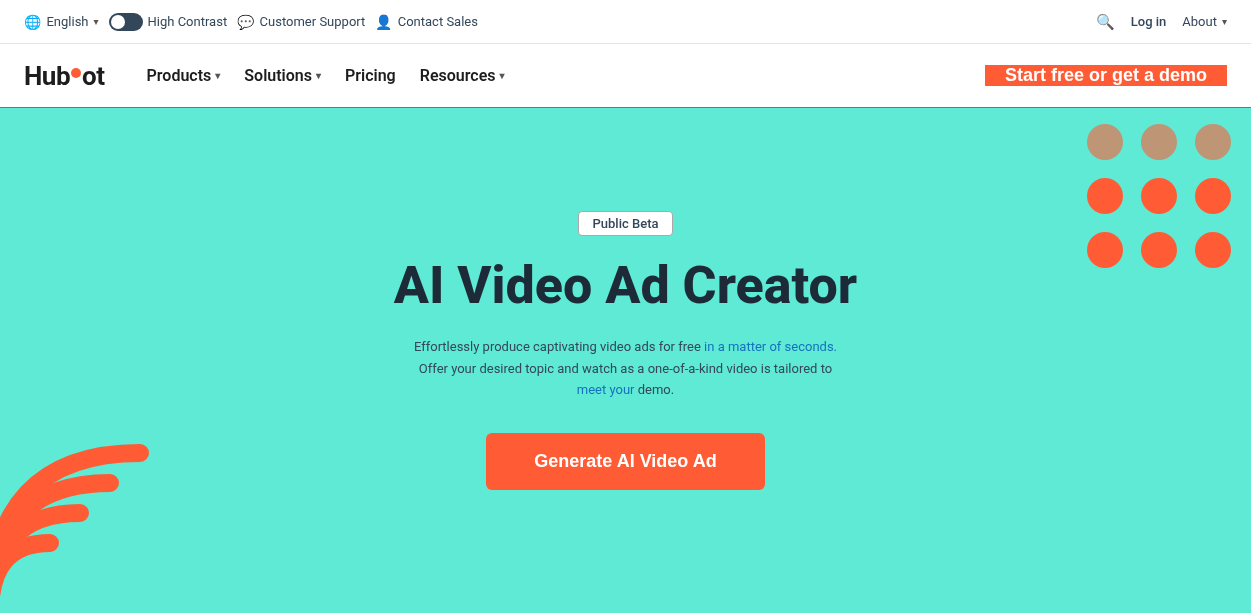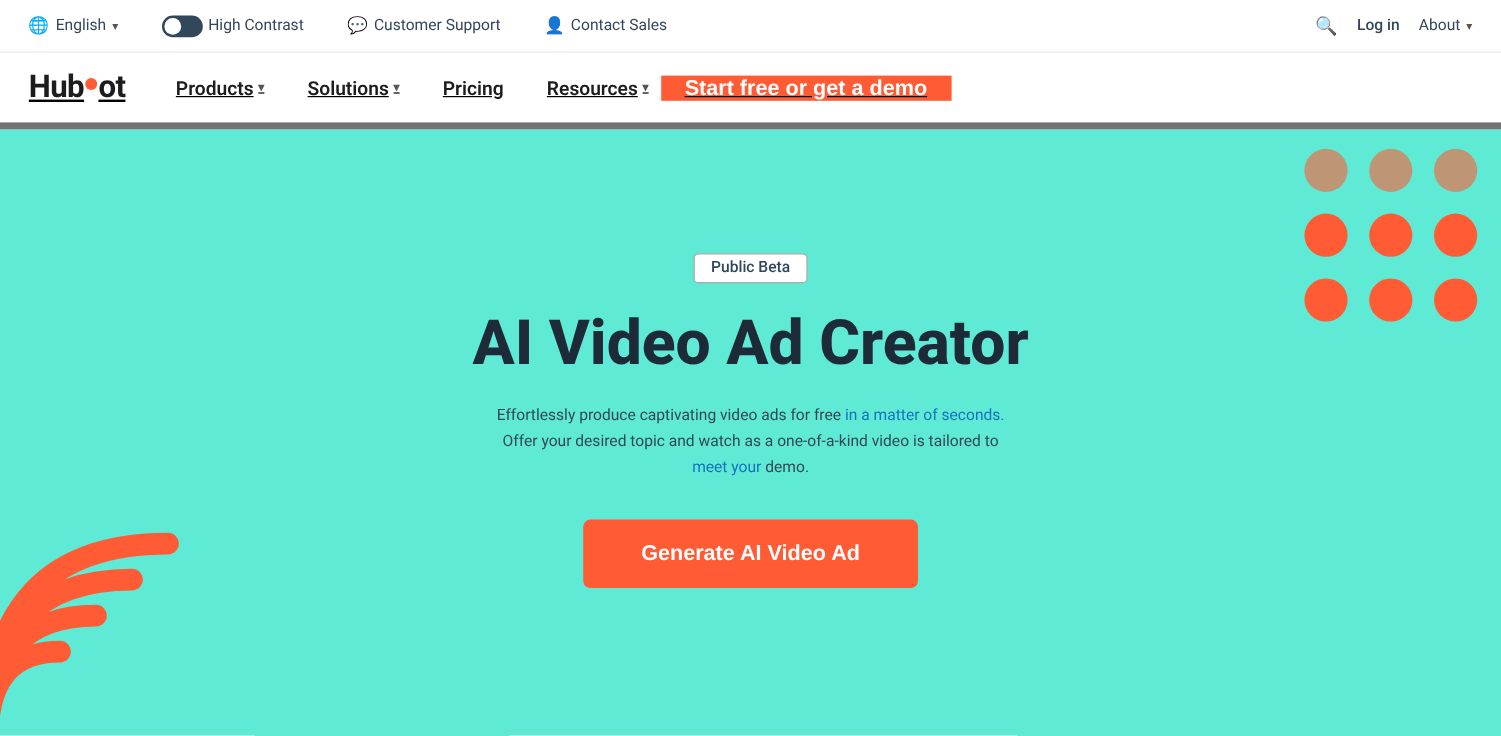--- a/index.html
+++ b/index.html
@@ -11,21 +11,21 @@
       border-bottom: 1px solid #e5e5e5;
       display: flex;
       align-items: center;
       padding: 0 24px;
       height: 44px;
       justify-content: space-between;
     }
     .top-bar-left {
       display: flex;
       align-items: center;
-      gap: 36px;
+      gap: 10px;
     }
     .top-bar-right {
       display: flex;
       align-items: center;
       gap: 16px;
     }
     .top-bar-item {
       display: flex;
       align-items: center;
       gap: 5px;
@@ -60,27 +60,26 @@
       left: 2px;
     }
 
     .chat-icon::before { content: '💬'; font-size: 14px; }
     .person-icon::before { content: '👤'; font-size: 14px; }
     .search-icon::before { content: '🔍'; font-size: 15px; cursor: pointer; }
 
     
     .main-nav {
       background: #fff;
-      border-bottom: 6px solid #737373;
+      border-bottom: 1px solid #737373;
       display: flex;
       align-items: center;
       padding: 0 24px;
       height: 64px;
-      justify-content: flex-start;
-      text-decoration: underline;
+      justify-content: space-between;
     }
     .nav-left {
       display: flex;
       align-items: center;
       gap: 32px;
     }
 
     
     .hubspot-logo {
       display: flex;
@@ -102,21 +101,21 @@
       border-radius: 50%;
       margin: 0 1px;
       position: relative;
       top: -3px;
     }
 
     
     .nav-items {
       display: flex;
       align-items: center;
-      gap: 16px;
+      gap: 4px;
     }
     .nav-item {
       display: flex;
       align-items: center;
       gap: 4px;
       font-size: 16px;
       font-weight: 600;
       color: #1d1d1d;
       cursor: pointer;
       padding: 8px 10px;

